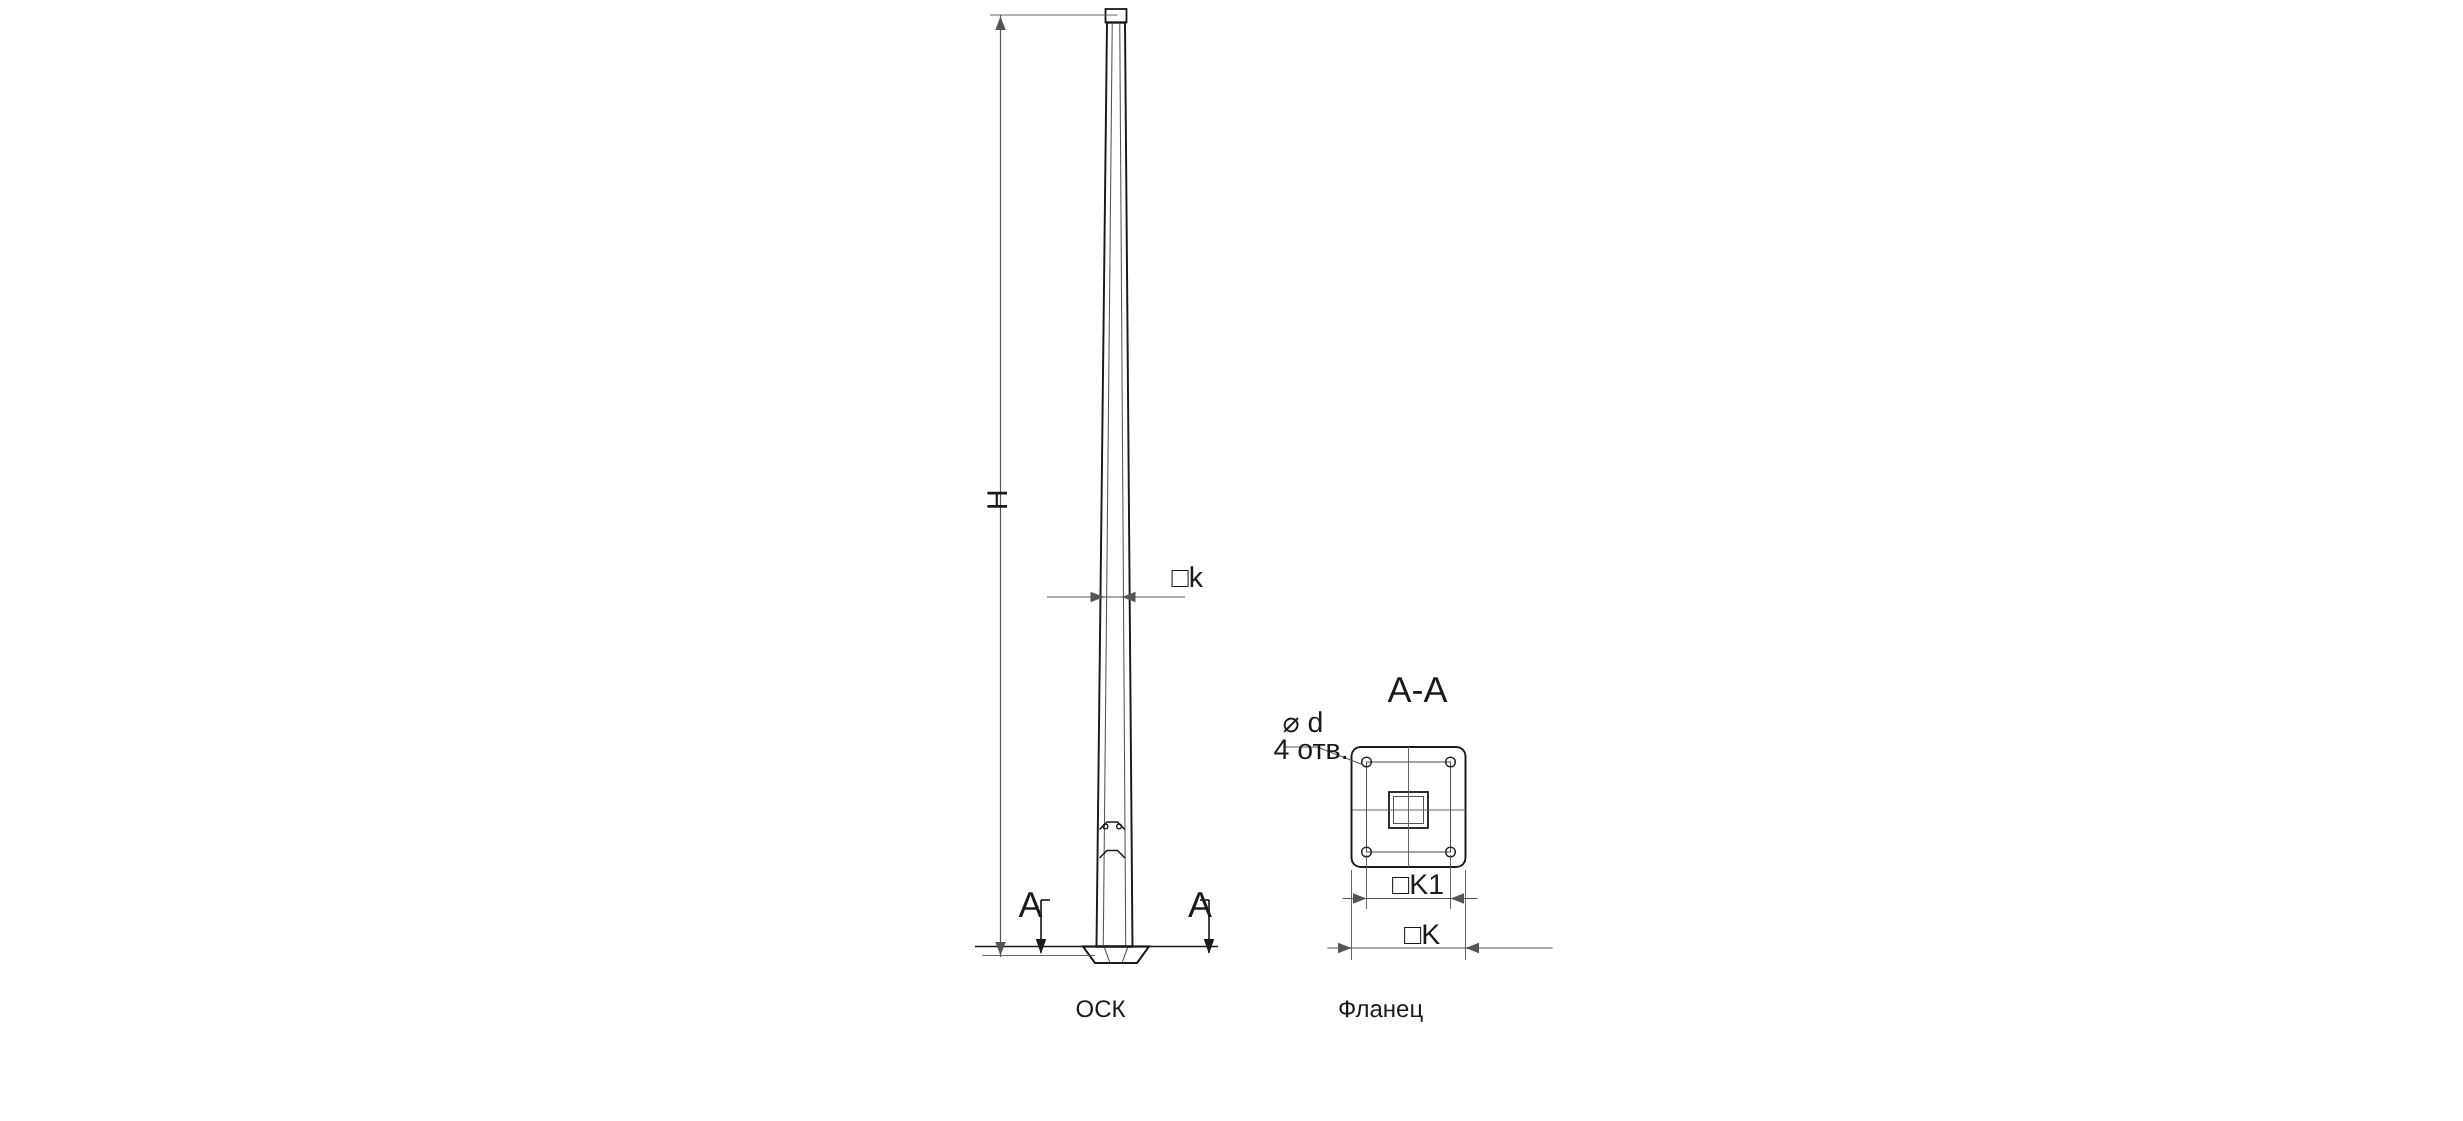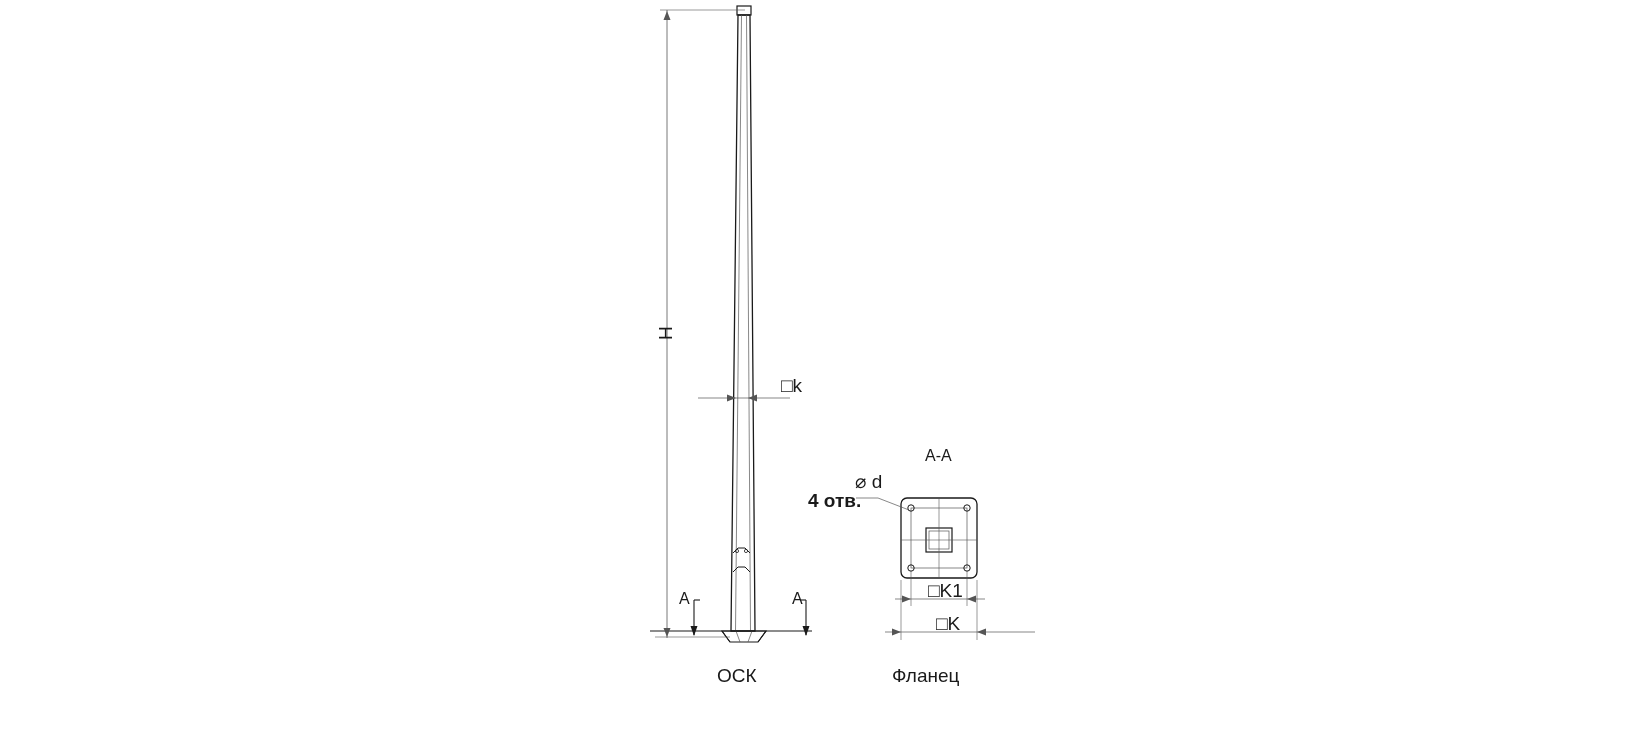--- a/index.html
+++ b/index.html
@@ -21,27 +21,27 @@
     position: absolute;
     color: #1a1a1a;
     font-family: "Liberation Sans", sans-serif;
     white-space: nowrap;
   }
   .lbl-H {
     transform: rotate(-90deg);
     transform-origin: left top;
   }
   .caption {
-    font-size: 19px;
+    font-size: 16px;
   }
   .dim-text {
     font-size: 19px;
   }
   .section-text {
-    font-size: 16px;
+    font-size: 24px;
   }
   svg {
     position: absolute;
     left: 0;
     top: 0;
   }
 </style>
 </head>
 <body>
 
@@ -138,21 +138,21 @@
 
   <div class="lbl caption" style="left:717px; top:665px;">ОСК</div>
 
   <div class="lbl section-text" style="left:925px; top:447px;">А-А</div>
 
   <div class="lbl dim-text" style="left:855px; top:470px;">
     <span>⌀</span>
     <span>d</span>
   </div>
 
-  <div class="lbl dim-text" style="left:808px; top:490px;font-weight:bold;">4 отв.</div>
+  <div class="lbl dim-text" style="left:849px; top:490px;">4 отв.</div>
 
   <div class="lbl dim-text" style="left:928px; top:580px;">
     <span>□</span><span>K1</span>
   </div>
 
   <div class="lbl dim-text" style="left:936px; top:613px;">
     <span>□</span><span>K</span>
   </div>
 
   <div class="lbl caption" style="left:892px; top:665px;text-align:center;">Фланец</div>

